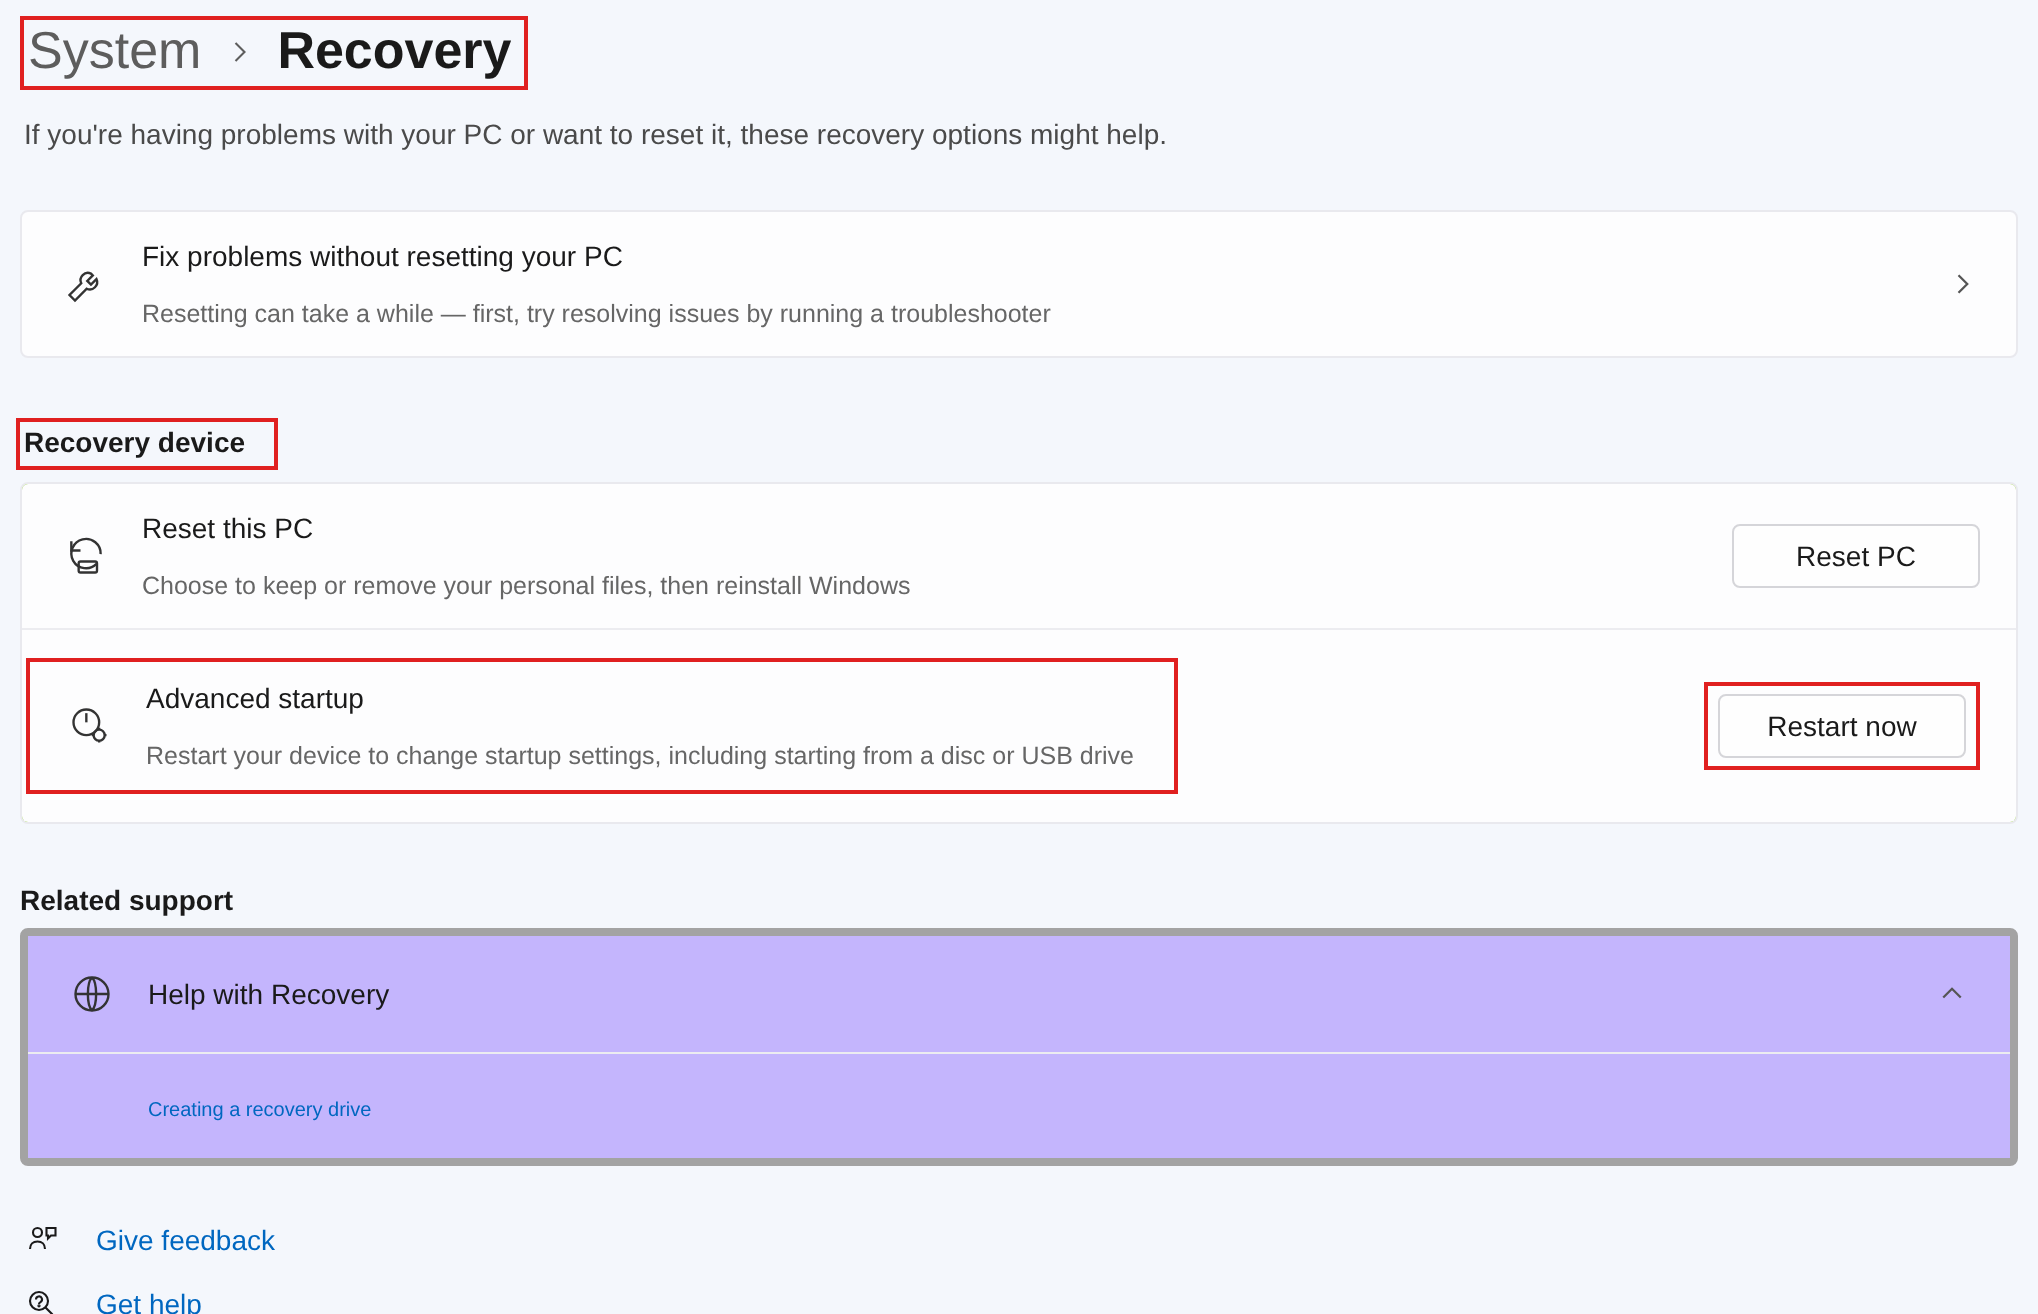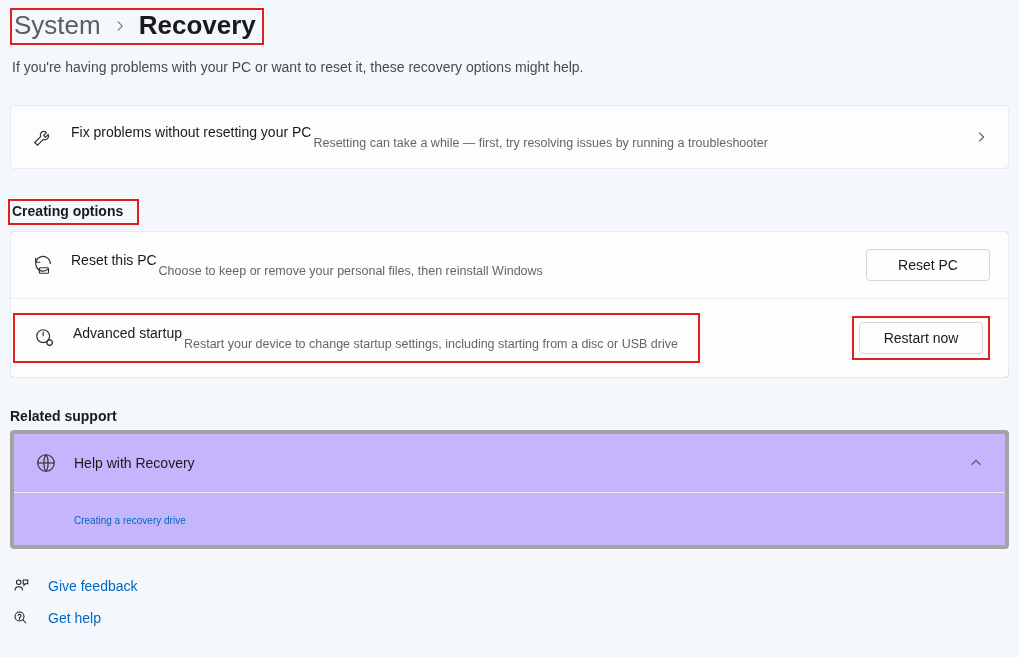--- a/index.html
+++ b/index.html
@@ -61,21 +61,21 @@
   .icon-slot {
     width: 36px;
     display: flex;
     justify-content: center;
     align-items: center;
     flex: 0 0 36px;
   }
   .text-col {
     flex: 1 1 auto;
     display: flex;
-    flex-direction: row;
+    flex-direction: column;
     gap: 2px;
     padding-left: 10px;
   }
   .title-line {
     font-size: 14px;
     color: #1a1a1a;
   }
   .sub-line {
     font-size: 12.5px;
     color: #666;
@@ -206,21 +206,21 @@
       <div class="title-line">Fix problems without resetting your PC</div>
       <div class="sub-line">Resetting can take a while — first, try resolving issues by running a troubleshooter</div>
     </div>
     <div class="chev">
       <svg width="10" height="14" viewBox="0 0 10 16">
           <path d="M3 3 L8 8 L3 13" fill="none" stroke="#555" stroke-width="1.3"></path>
         </svg>
     </div>
   </div>
 
-  <div class="section-heading boxed">Creating options</div>
+  <div class="section-heading boxed">Recovery device</div>
 
   <div class="group">
 
     <div class="row-card">
       <div class="icon-slot">
         <svg width="22" height="22" viewBox="0 0 24 24" fill="none" stroke="#333" stroke-width="1.3">
           <path d="M4 4v5h5"></path>
             <path d="M20 11a8 8 0 1 0-2.3 5.3"></path>
           <rect x="8" y="15" width="10" height="6" rx="1"></rect>
         </svg>

